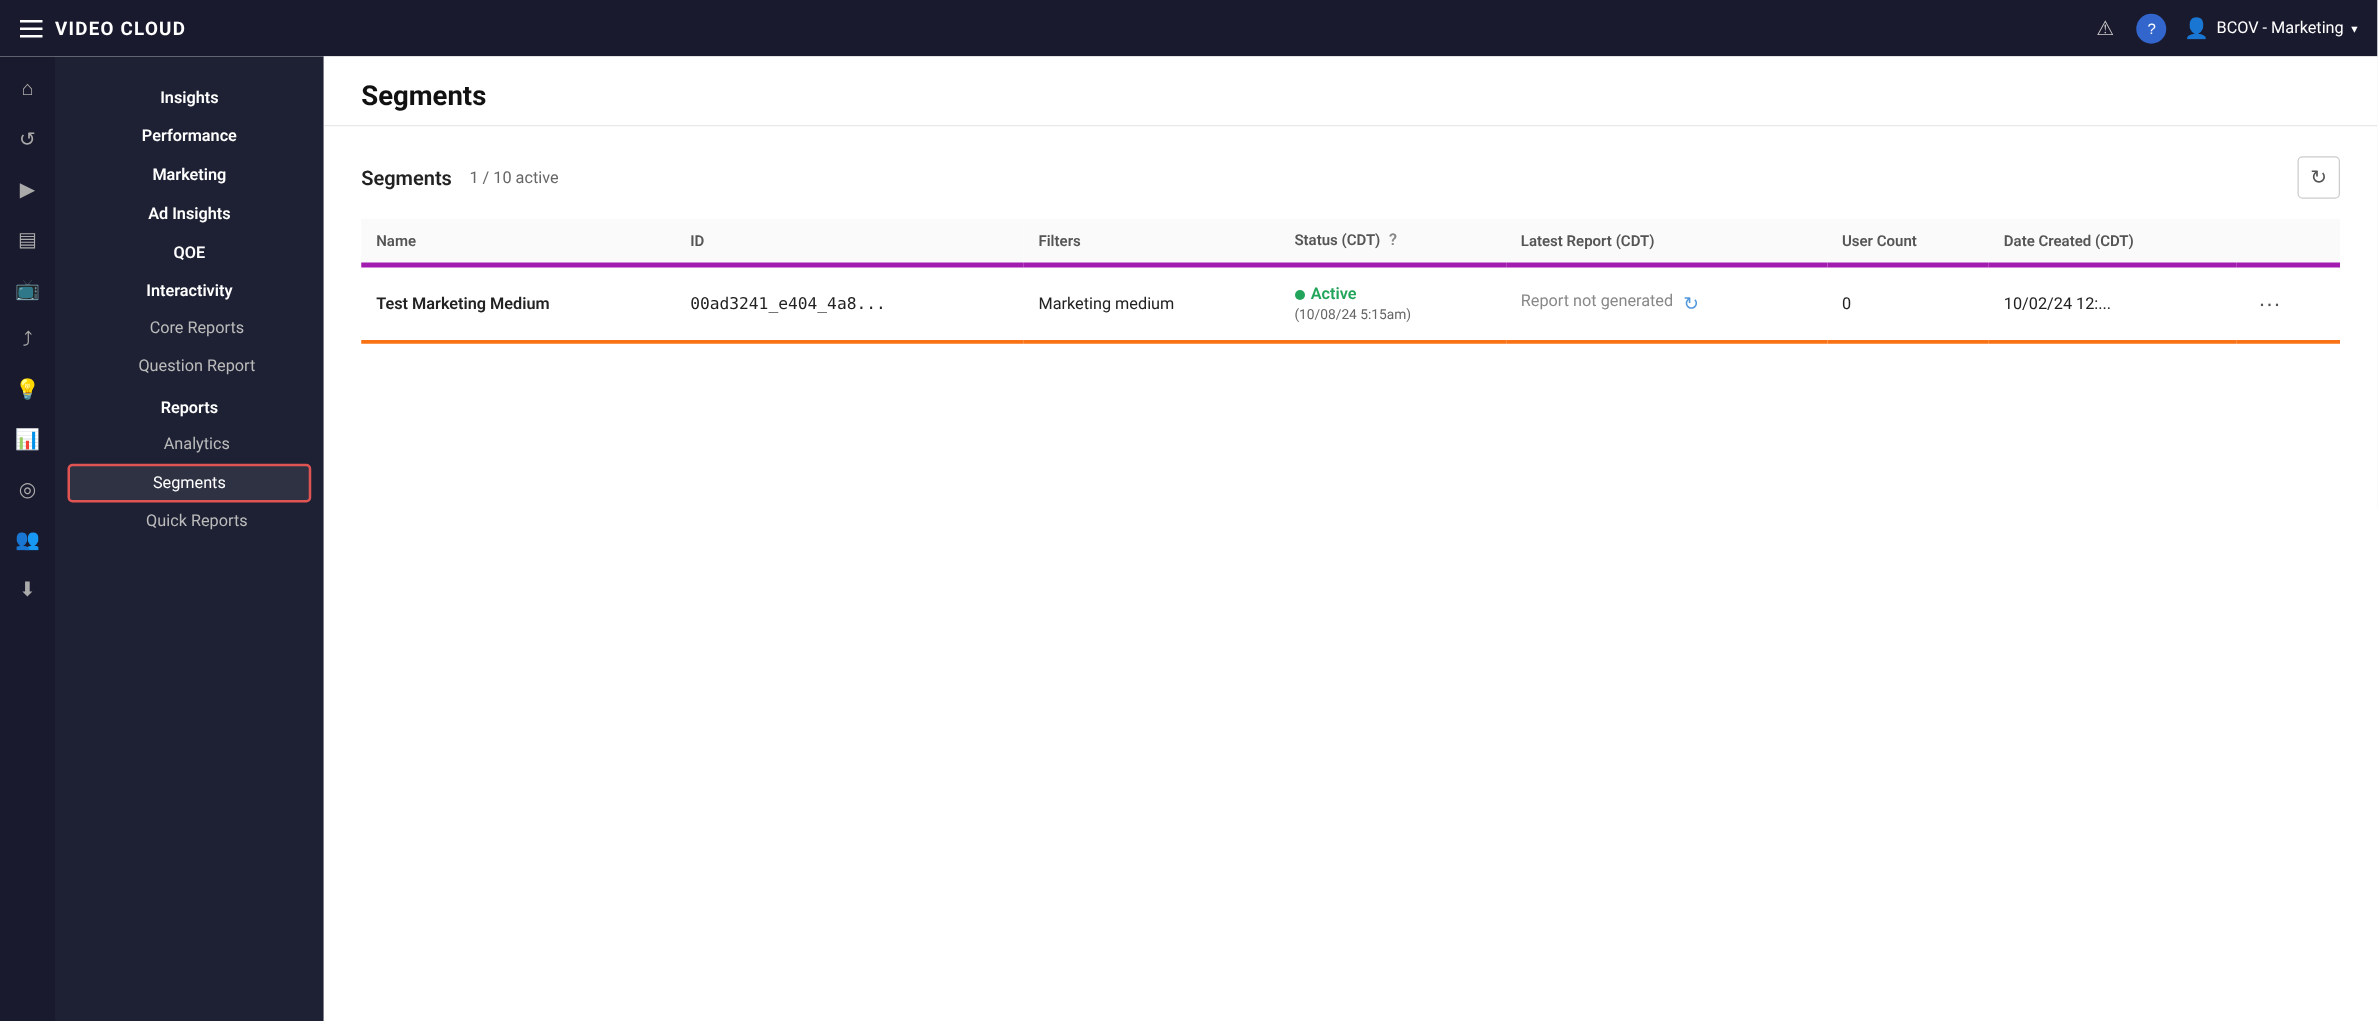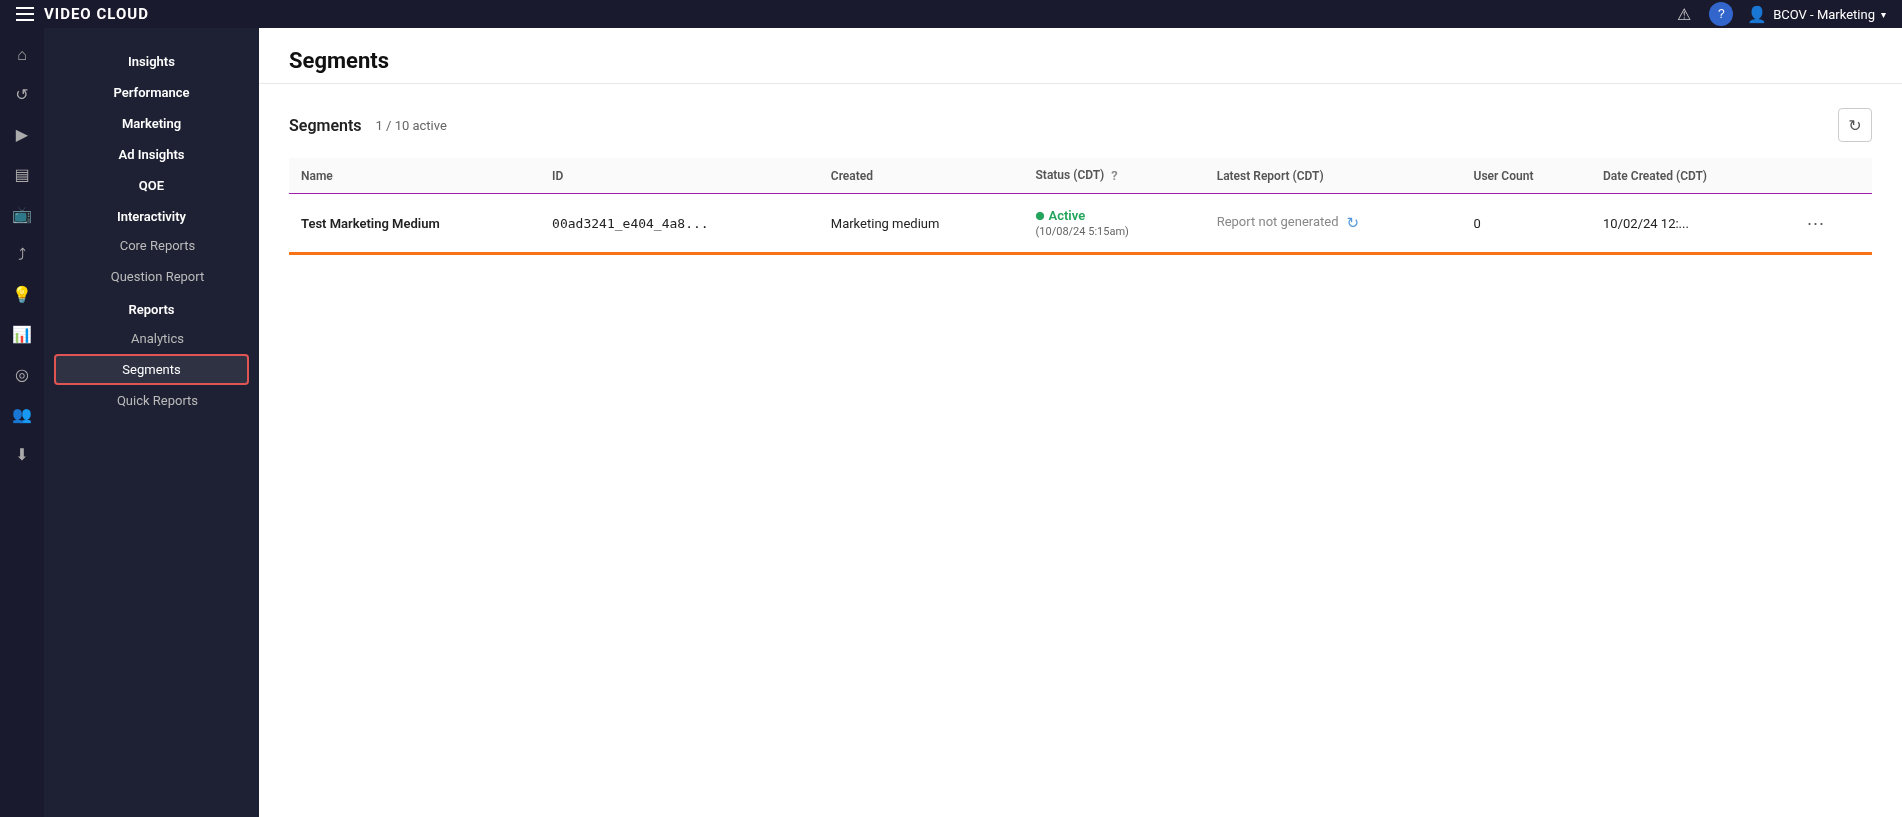--- a/index.html
+++ b/index.html
@@ -2,21 +2,21 @@
 <html><head>
   <meta charset="utf-8">
   <style>
     * { box-sizing: border-box; margin: 0; padding: 0; }
     body { font-family: -apple-system, BlinkMacSystemFont, 'Segoe UI', Roboto, sans-serif; font-size: 14px; background: #f5f5f5; display: flex; flex-direction: column; height: 100vh; overflow: hidden; }
 
     
     .top-nav {
       background: #1a1a2e;
       color: #fff;
-      height: 28px;
+      height: 45px;
       display: flex;
       align-items: center;
       padding: 0 16px;
       flex-shrink: 0;
       gap: 12px;
     }
     .top-nav-left { display: flex; align-items: center; gap: 10px; flex: 1; }
     .hamburger-icon { cursor: pointer; display: flex; flex-direction: column; gap: 4px; }
     .hamburger-icon span { display: block; width: 18px; height: 2px; background: #fff; }
     .app-logo { font-size: 15px; font-weight: 700; letter-spacing: 1px; color: #fff; text-transform: uppercase; }
@@ -128,21 +128,21 @@
     }
 
     
     .segments-table { width: 100%; border-collapse: collapse; }
     .segments-table th {
       text-align: left;
       padding: 10px 12px;
       font-size: 12px;
       font-weight: 600;
       color: #555;
-      border-bottom: 1px solid #a21caf;
+      border-bottom: 4px solid #a21caf;
       background: #fafafa;
     }
     .segments-table td {
       padding: 14px 12px;
       font-size: 13px;
       color: #222;
       border-bottom: 3px solid #f97316;
       vertical-align: middle;
     }
     .name-cell { font-weight: 600; }
@@ -221,21 +221,21 @@
           <span class="segments-count">1 / 10 active</span>
         </div>
         <button class="refresh-btn" title="Refresh">↻</button>
       </div>
 
       <table class="segments-table">
         <thead>
           <tr>
             <th>Name</th>
             <th>ID</th>
-            <th>Created</th>
+            <th>Filters</th>
             <th>
               <span>Status (CDT)</span>
               <span class="help-icon" title="Help">?</span>
             </th>
             <th>Latest Report (CDT)</th>
             <th>User Count</th>
             <th>Date Created (CDT)</th>
             <th></th>
           </tr>
         </thead>

